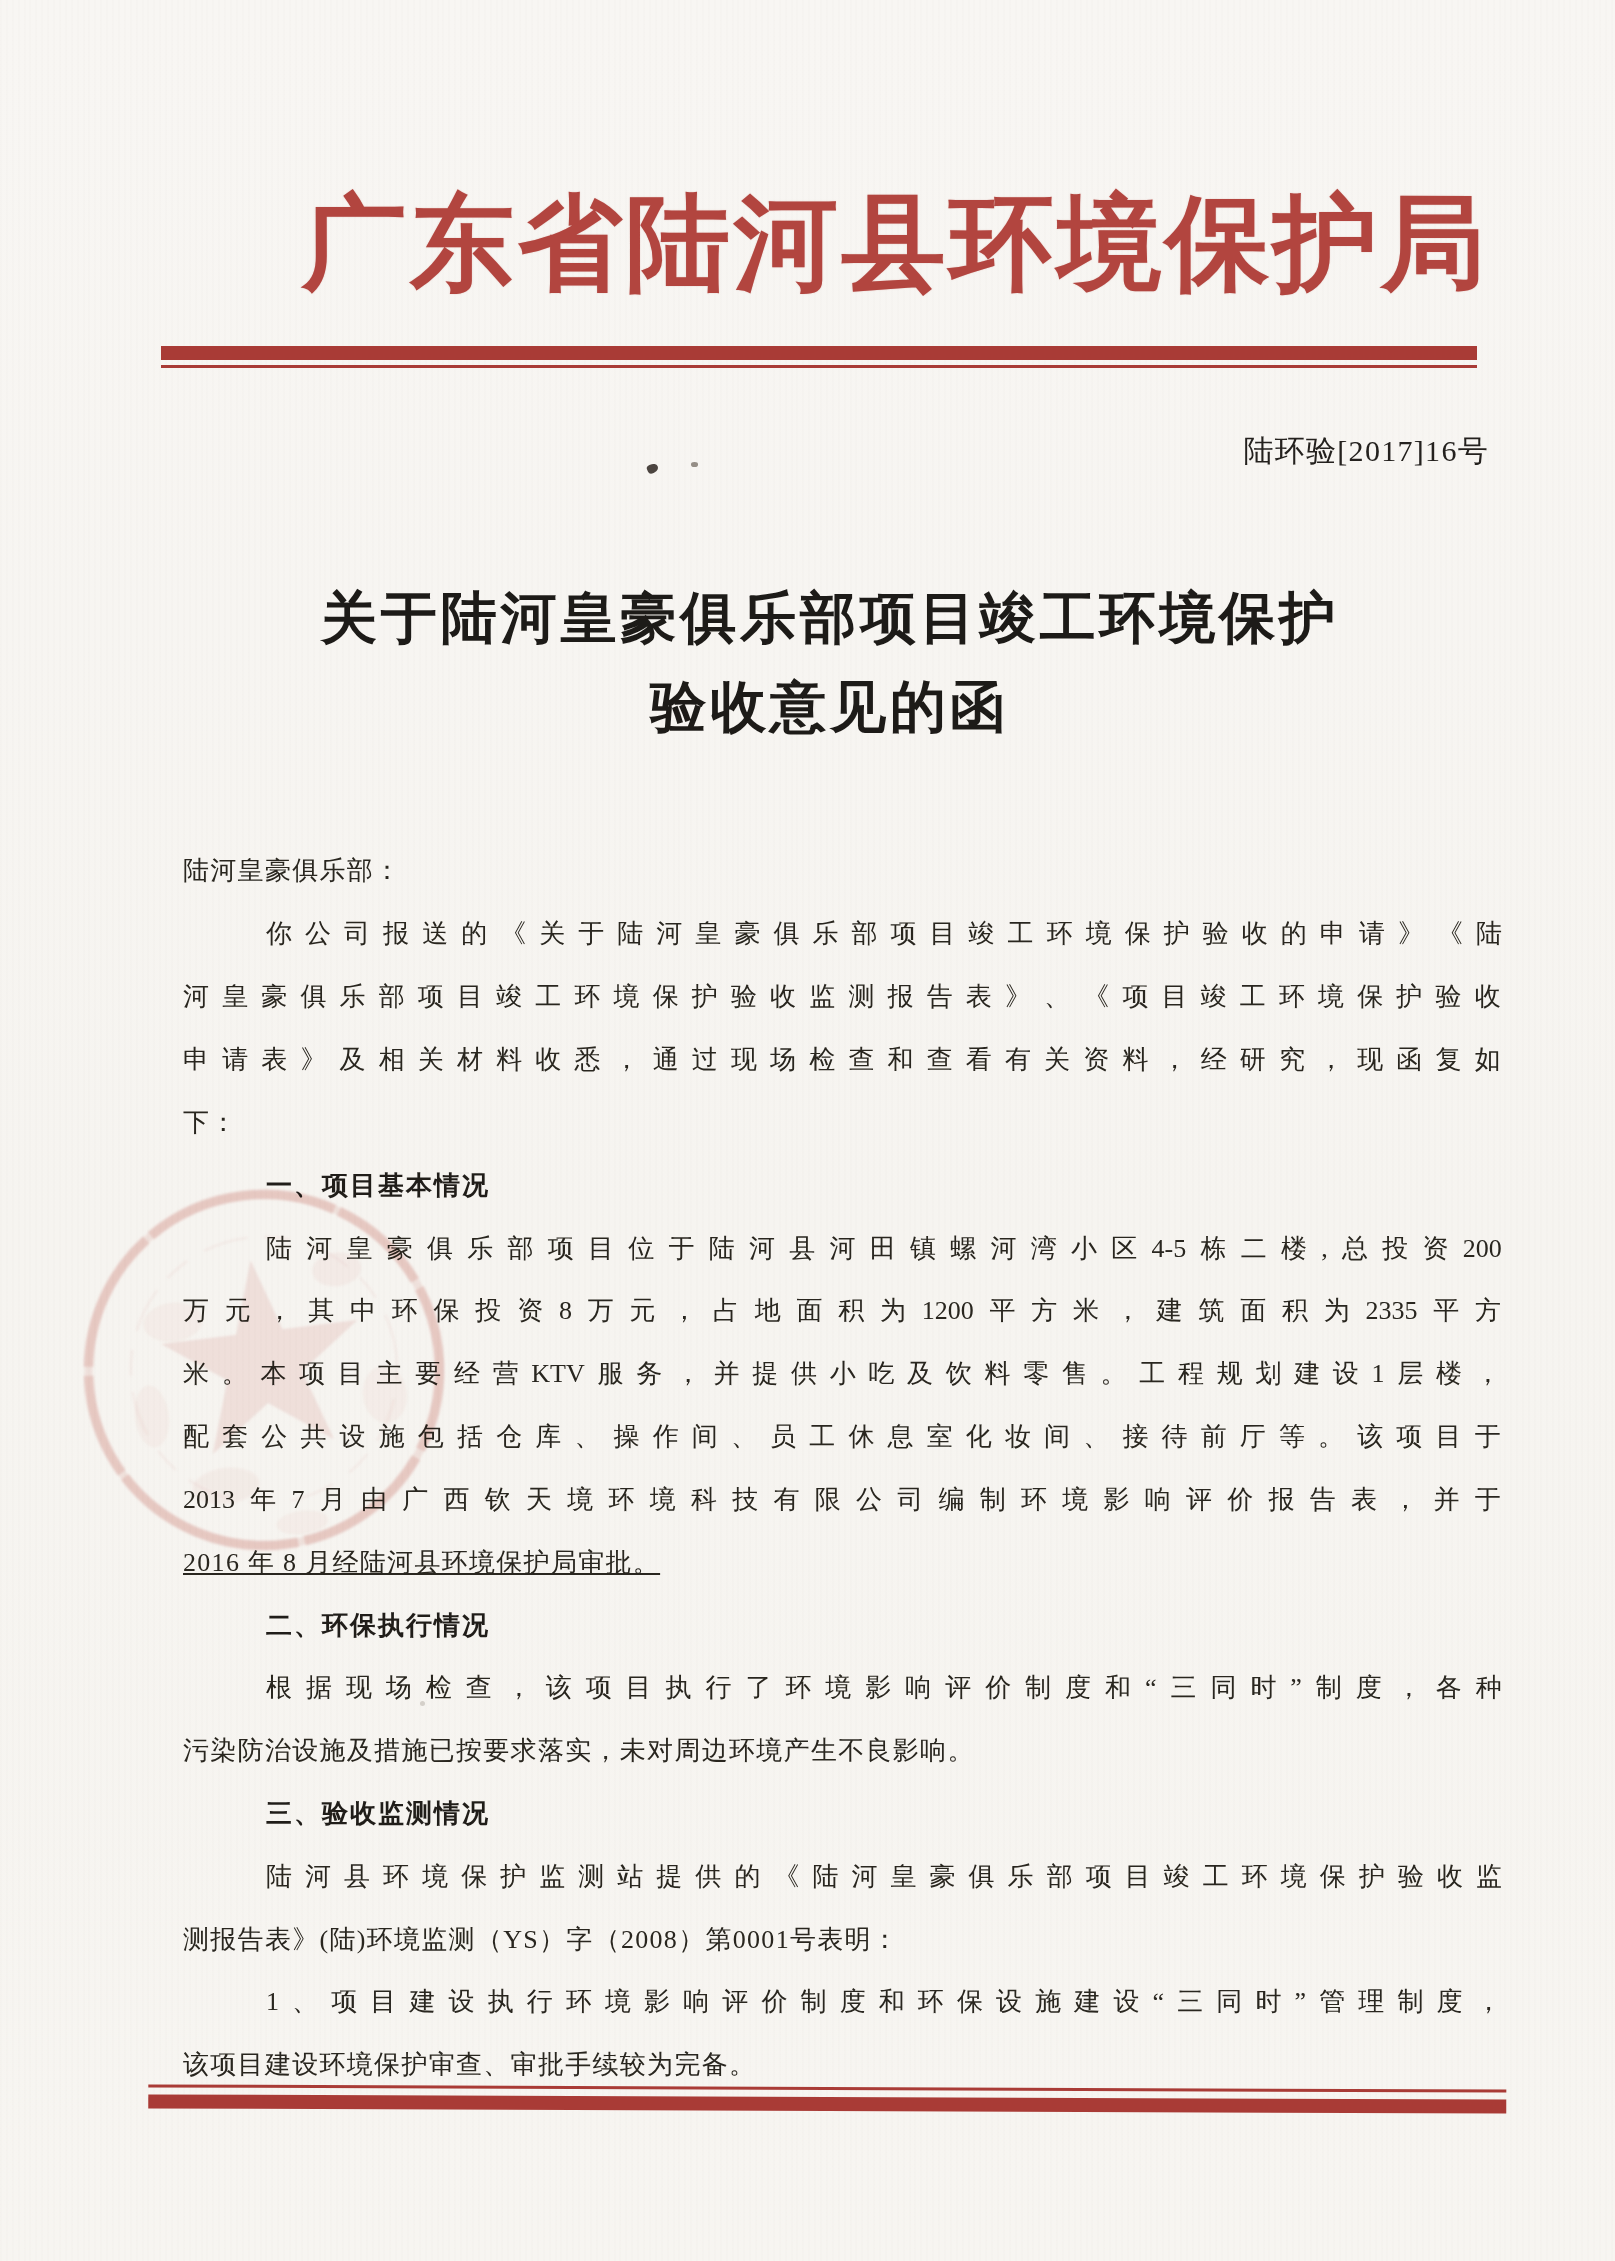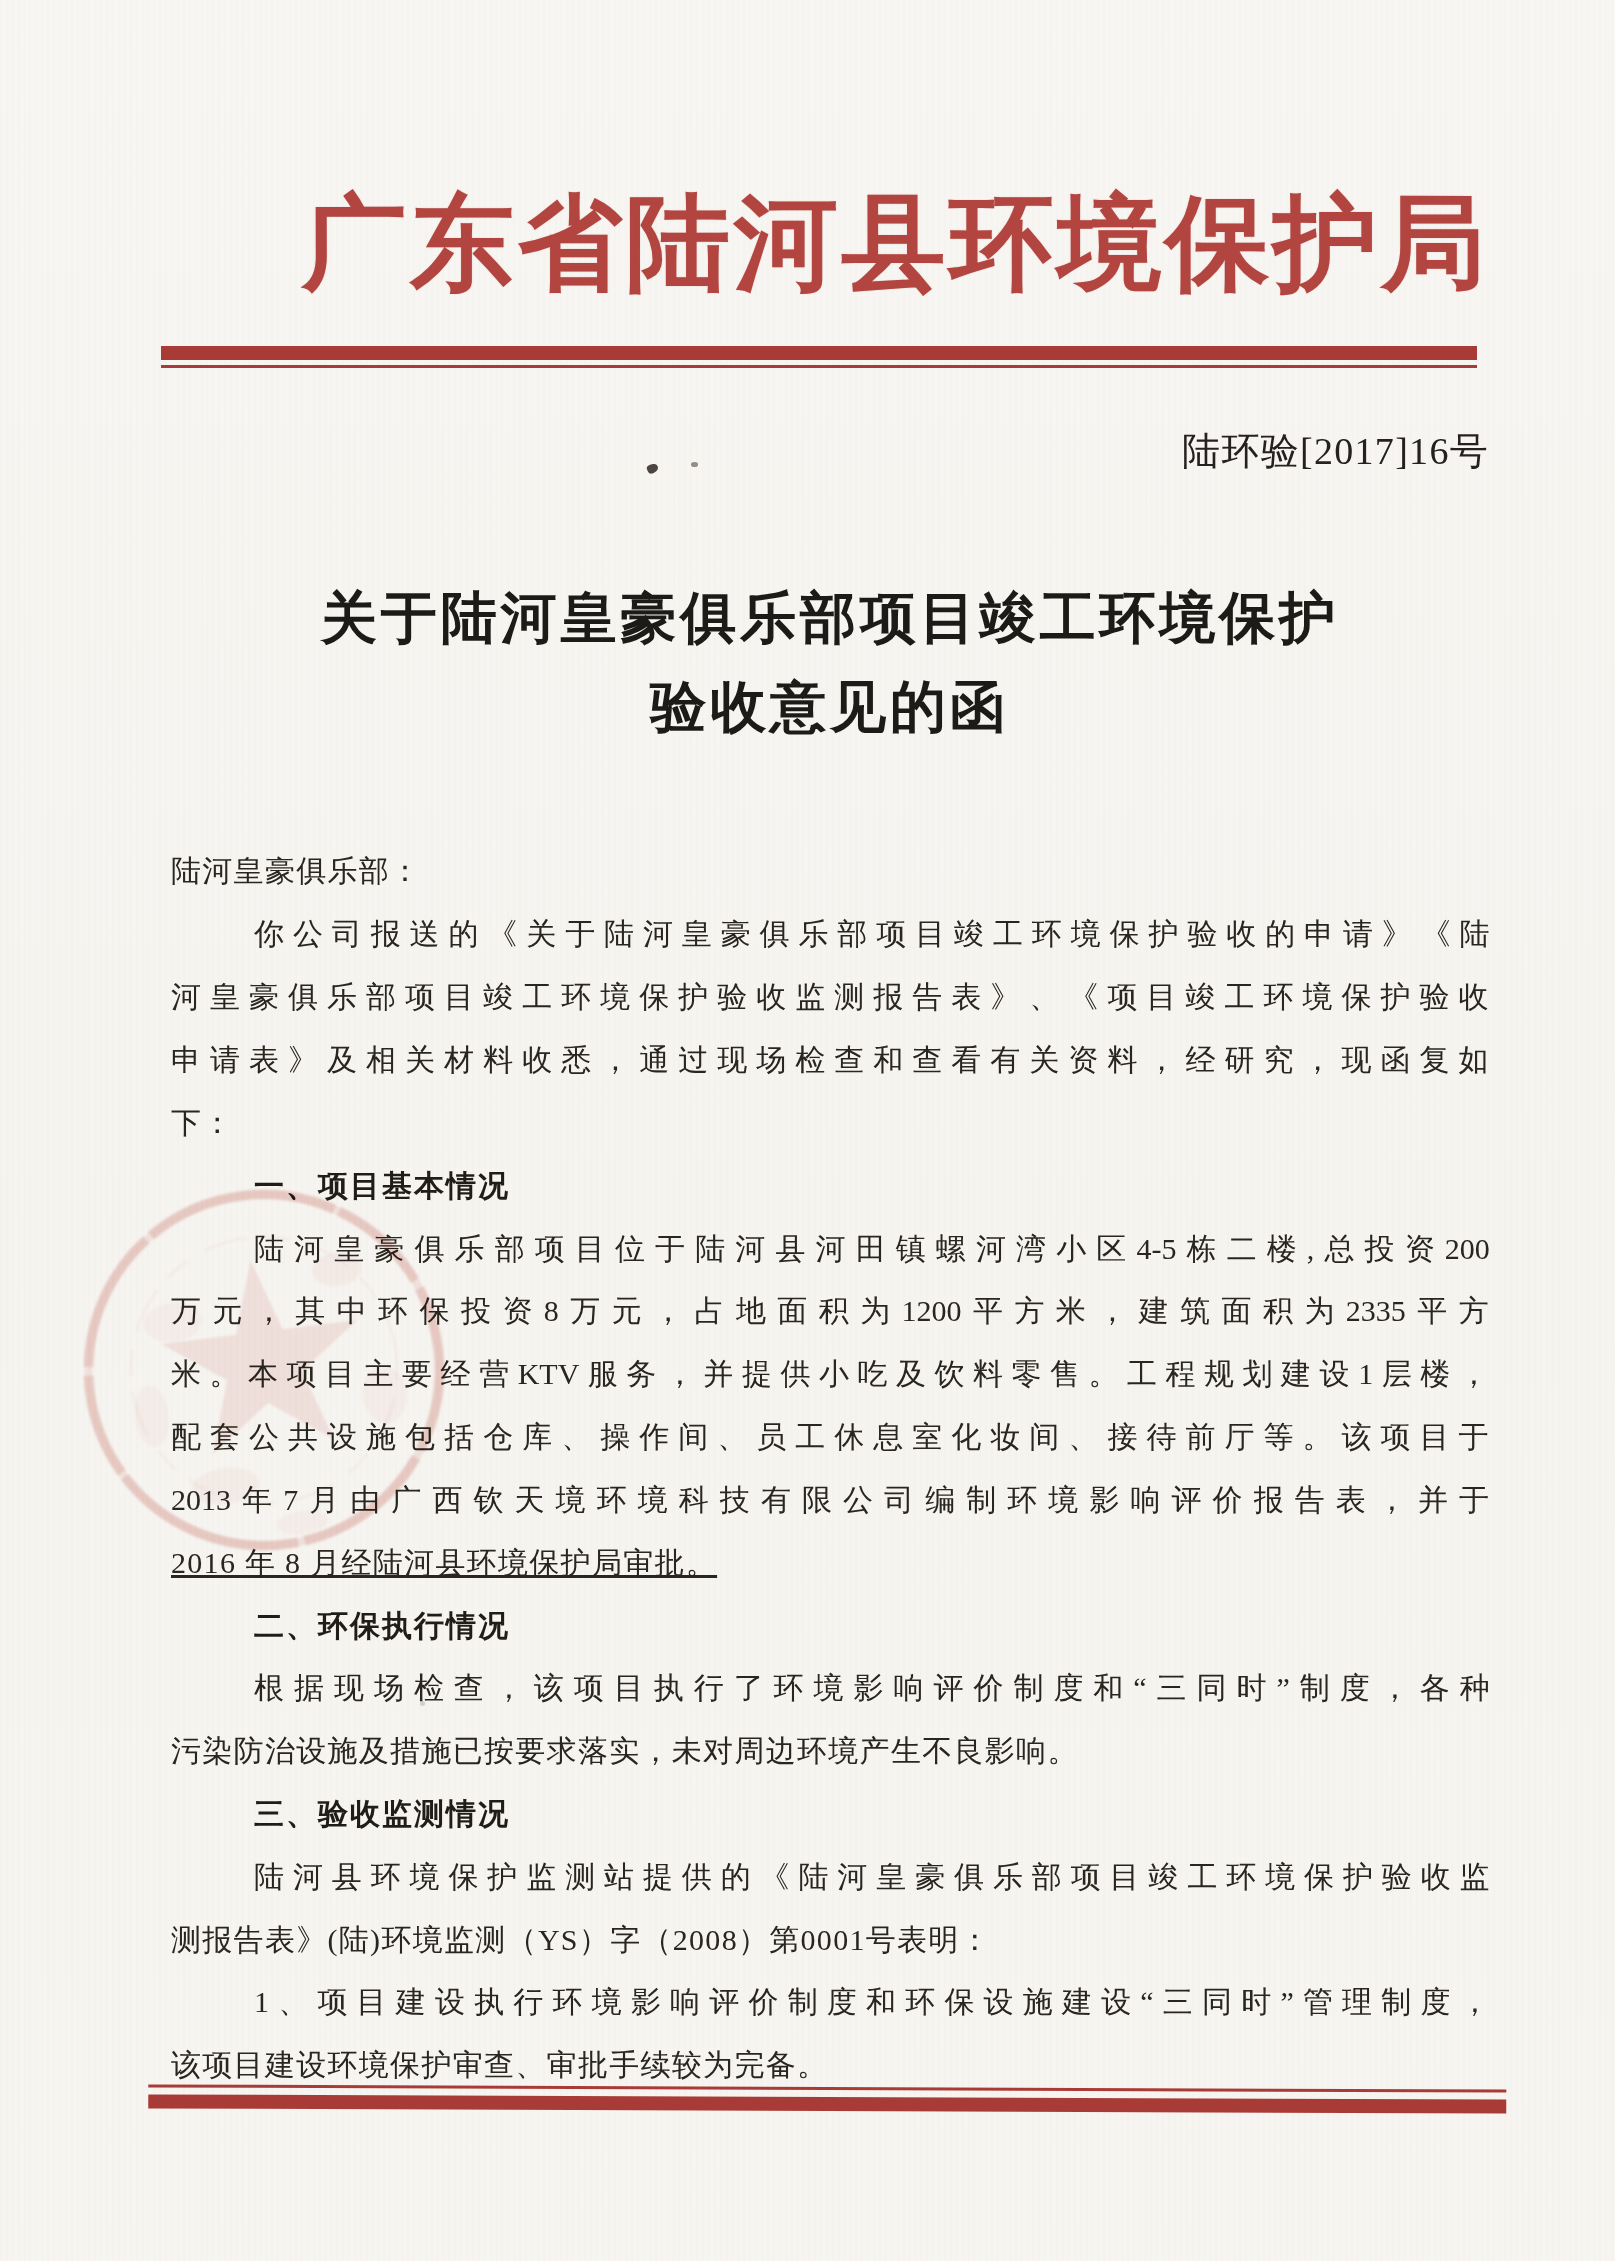--- a/index.html
+++ b/index.html
@@ -24,34 +24,34 @@
   }
   .rule{position:absolute;background:#a93b36;}
   .rule-thick-top{left:161px;top:346px;width:1316px;height:13.8px;}
   .rule-thin-top{left:161px;top:365px;width:1316px;height:3.3px;}
   .footer-rules{position:absolute;left:152px;top:0;width:1358px;height:100%;transform:rotate(0.22deg);}
   .rule-thin-bottom{left:0;top:2087px;width:1358px;height:3.3px;}
   .rule-thick-bottom{left:0;top:2097px;width:1358px;height:14.4px;}
 
   .doc-number{
     position:absolute;right:0;top:425px;height:52px;line-height:52px;
-    font-size:38px;letter-spacing:1.3px;text-align:right;color:#24211e;white-space:nowrap;
+    font-size:30px;letter-spacing:1.3px;text-align:right;color:#24211e;white-space:nowrap;
   }
 
   .title-line{
     position:absolute;left:0;width:1318px;height:79px;line-height:79px;
     text-align:center;font-size:56px;font-weight:700;letter-spacing:3.9px;
     color:#1d1b18;white-space:nowrap;
   }
   .title-line-1{top:579px;}
   .title-line-2{top:668px;}
 
   .bline{
-    position:absolute;left:0;width:1318px;height:63px;line-height:63px;
-    font-size:30px;letter-spacing:1.3px;white-space:nowrap;color:#29261f;
+    position:absolute;left:12px;width:1318px;height:63px;line-height:63px;
+    font-size:26px;letter-spacing:1.3px;white-space:nowrap;color:#29261f;
   }
   .bline.justify{display:flex;justify-content:space-between;align-items:center;letter-spacing:0;}
   .bline.indent{padding-left:83px;width:1236px;}
   .bline.heading{
     font-family:"Liberation Sans","DejaVu Sans",sans-serif;
     font-weight:700;color:#201d19;letter-spacing:2px;
   }
 
   .seal{
     position:absolute;left:69px;top:1175px;width:390px;height:390px;

